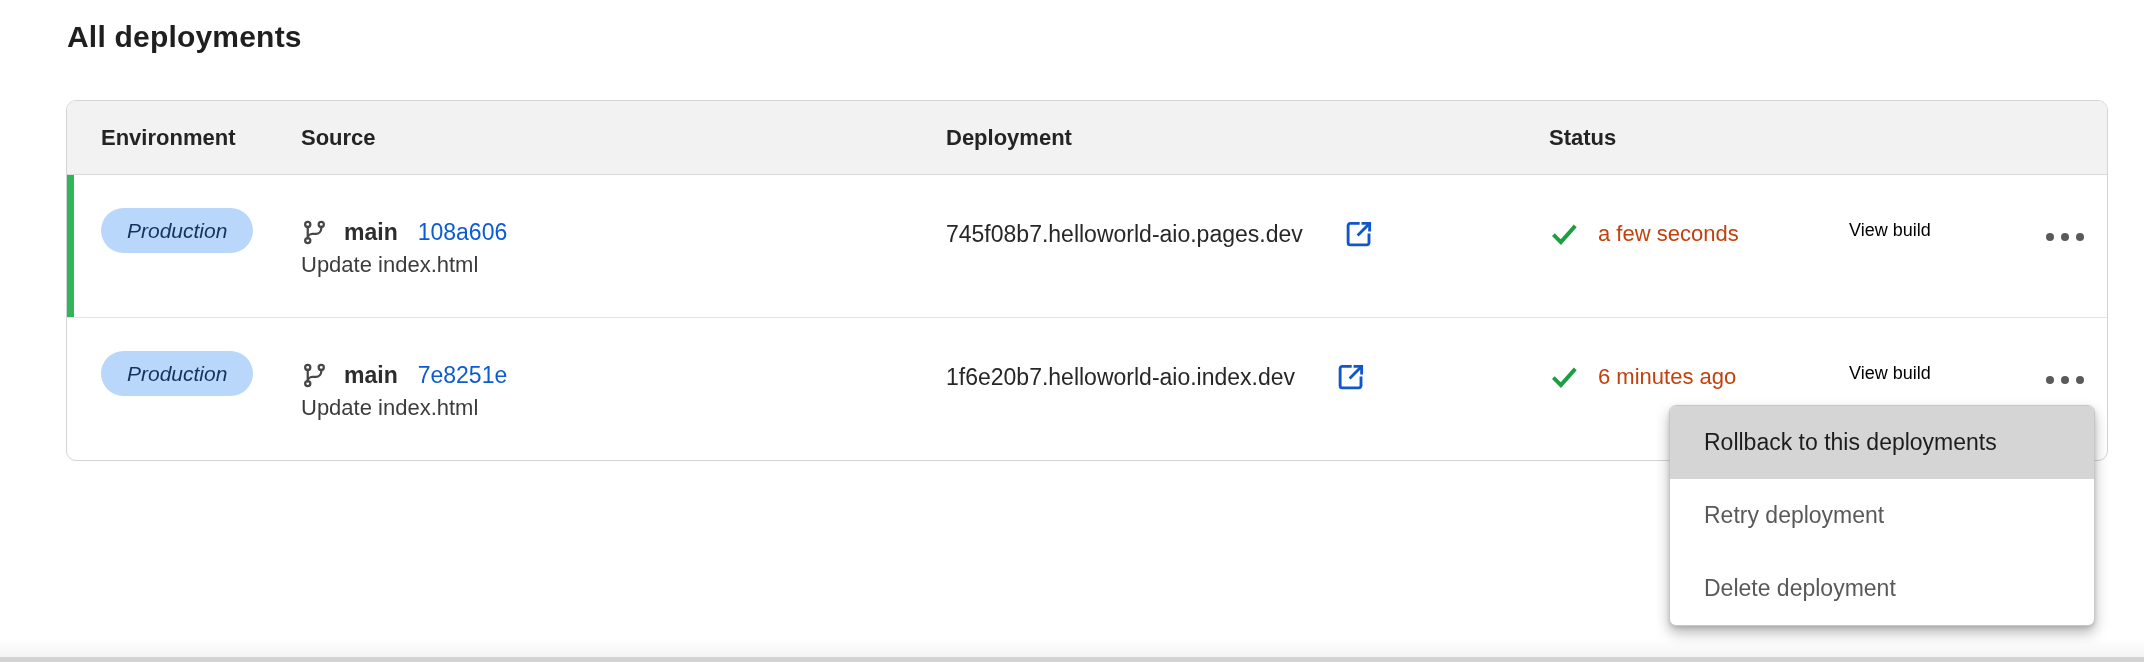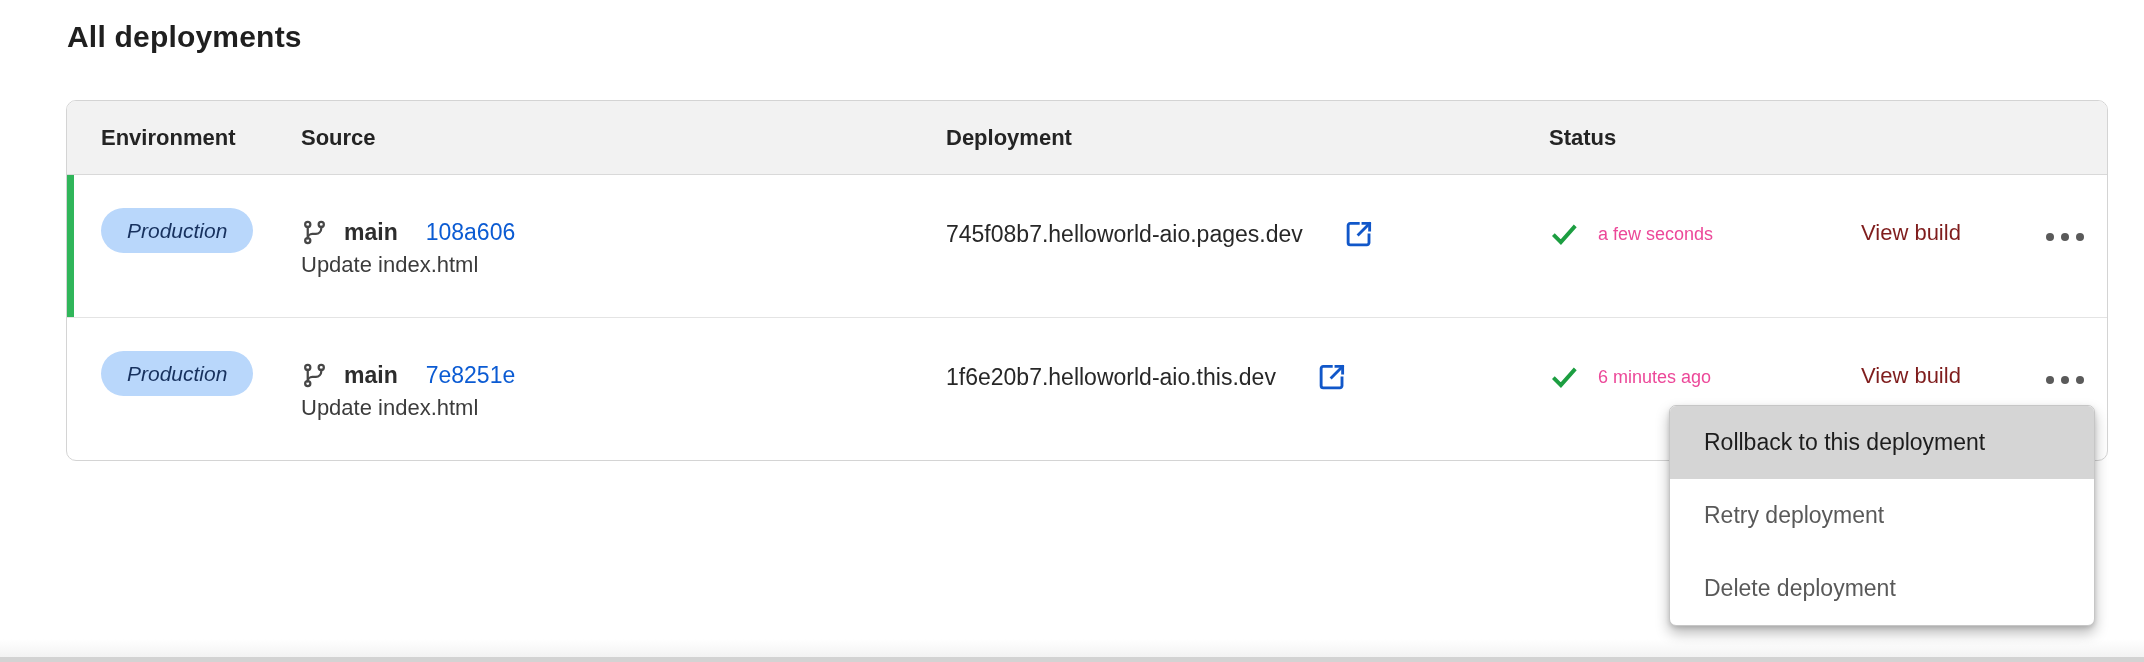--- a/index.html
+++ b/index.html
@@ -78,39 +78,38 @@
     display: flex;
     align-items: center;
     height: 33px;
   }
   .branch-icon-box { width: 27px; height: 27px; margin-right: 16px; flex: 0 0 auto; }
   .branch-name { font-size: 23px; font-weight: 700; color: #2d2d2d; }
   .commit-link {
     font-size: 23px;
     color: #0b5bd3;
     text-decoration: none;
-    margin-left: 28px;
+    margin-left: 20px;
     cursor: pointer;
   }
   .commit-msg { margin-top: 3px; font-size: 22px; color: #3c3c3c; }
   .cell-deploy { padding-top: 42px; }
   .deploy-line { display: flex; align-items: center; height: 34px; gap: 26px; }
   .deploy-url { font-size: 23px; color: #272727; }
   .ext-icon-box { width: 30px; height: 30px; margin-left: 15px; cursor: pointer; flex: 0 0 auto; }
   .cell-status { padding-top: 42px; }
   .status-line { display: flex; align-items: center; height: 34px; }
   .check-icon-box { width: 30px; height: 30px; margin-right: 19px; flex: 0 0 auto; }
-  .status-text { font-size: 18px; color: #ec4899; }
+  .status-text { font-size: 22px; color: #c2410c; }
   .cell-viewbuild { padding-top: 45px; }
   .view-build-link {
-    font-size: 22px;
-    color: #7f1d1d;
+    font-size: 18px;
+    color: #000000;
     text-decoration: none;
     cursor: pointer;
-    margin-left: 12px;
   }
   .cell-dots { padding-top: 56px; }
   .dots-btn {
     display: flex;
     gap: 7px;
     align-items: center;
     background: none;
     border: none;
     cursor: pointer;
     padding: 2px 0;
@@ -237,21 +236,21 @@
               <path d="M18 7.1v1.4c0 2.6-2.1 4.7-4.7 4.7h-3.2c-2.3 0-4.1 1.9-4.1 4.1"></path>
             </svg>
           </span>
           <span class="branch-name">main</span>
           <a class="commit-link">7e8251e</a>
         </div>
         <div class="commit-msg">Update index.html</div>
       </div>
       <div class="cell-deploy">
         <div class="deploy-line">
-          <span class="deploy-url">1f6e20b7.helloworld-aio.this.dev</span>
+          <span class="deploy-url">1f6e20b7.helloworld-aio.index.dev</span>
           <span class="ext-icon-box">
             <svg viewBox="0 0 24 24" width="30" height="30" fill="none" stroke="#1157c9" stroke-width="2.3" stroke-linecap="square">
               <path d="M20 12.8V19a1.7 1.7 0 0 1-1.7 1.7H5A1.7 1.7 0 0 1 3.3 19V5.2A1.7 1.7 0 0 1 5 3.5h6.4"></path>
               <path d="M15.2 3.5h5.3v5.3"></path>
               <path d="M20.2 3.8 11.7 12.3"></path>
             </svg>
           </span>
         </div>
       </div>
       <div class="cell-status">
@@ -272,20 +271,20 @@
           <span class="dot"></span>
             <span class="dot"></span>
             <span class="dot"></span>
         </button>
       </div>
     </div>
 
   </div>
 
   <div class="context-menu">
-    <div class="menu-item highlighted">Rollback to this deployment</div>
+    <div class="menu-item highlighted">Rollback to this deployments</div>
     <div class="menu-item">Retry deployment</div>
     <div class="menu-item">Delete deployment</div>
   </div>
 
   <div class="footer-divider"></div>
 
 </div>
 
 </body></html>

